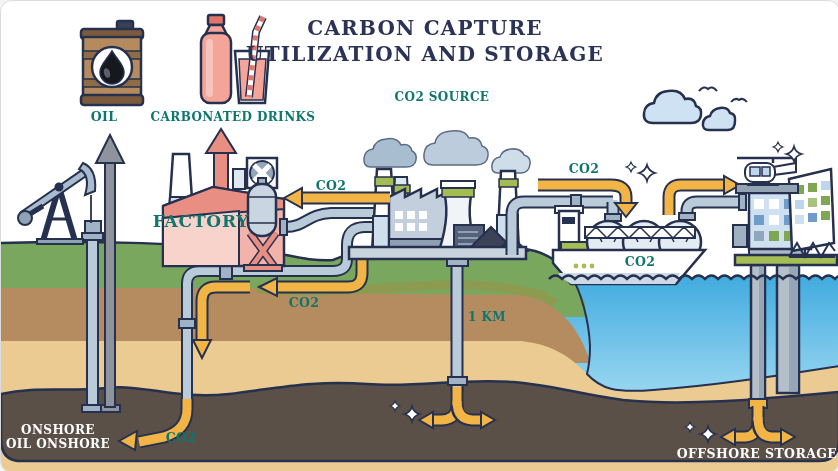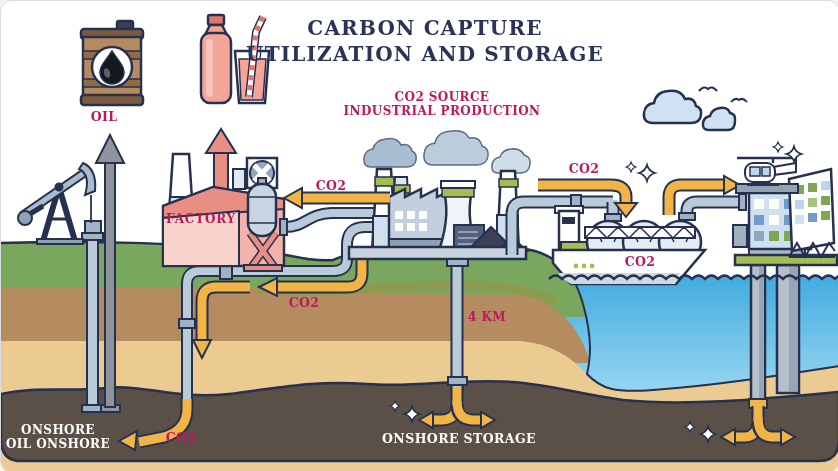--- a/index.html
+++ b/index.html
@@ -4,25 +4,25 @@
 <style>
   html,body{margin:0;padding:0;background:#f4f4f4;}
   .stage{
     position:relative;width:838px;height:471px;margin:0 auto;
     background:#ffffff;border:1px solid #dcdcdc;border-radius:12px;
     overflow:hidden;font-family:"DejaVu Serif", serif;
   }
   .stage svg{position:absolute;left:0;top:0;}
   .lbl{
     position:absolute;transform:translateX(-50%);
-    font-weight:700;font-size:12.5px;color:#be185d;
+    font-weight:700;font-size:12.5px;color:#0f766e;
     letter-spacing:.4px;white-space:nowrap;line-height:1;
   }
   .lbl.xl{font-size:20px;letter-spacing:1.2px;color:#2b3357;}
-  .lbl.md{font-size:12px;letter-spacing:.8px;}
+  .lbl.md{font-size:17px;letter-spacing:.8px;}
   .lbl.sm{font-size:12px;}
   .lbl.white{color:#ffffff;}
 </style>
 </head>
 <body>
 
 <div class="stage">
 <svg width="838" height="471" viewBox="0 0 838 471">
   <defs>
     <linearGradient id="seaGrad" x1="0" y1="0" x2="0" y2="1">
@@ -308,30 +308,30 @@
     <path fill="none" stroke="#26304f" stroke-width="13" d="M389,197 L299,197"></path>
     <path fill="none" stroke="#f2b445" stroke-width="9" d="M389,197 L299,197"></path>
     <polygon points="283,197 301,187 301,207" fill="#f2b445" stroke="#26304f" stroke-width="2"></polygon>
   </g>
 </svg>
 
 <div class="lbl xl" style="left:424px;top:43px">UTILIZATION AND STORAGE</div>
 <div class="lbl xl" style="left:424px;top:17px">CARBON CAPTURE</div>
 
 <div class="lbl" style="left:103px;top:110px">OIL</div>
+<div class="lbl sm" style="left:232px;top:110px">CARBONATED DRINKS</div>
 
 <div class="lbl sm" style="left:441px;top:90px">CO2 SOURCE</div>
-<div class="lbl sm" style="left:441px;top:104px">INDUSTRIAL PRODUCTION</div>
 
 <div class="lbl md" style="left:200px;top:212px">FACTORY</div>
 
 <div class="lbl" style="left:330px;top:179px">CO2</div>
 <div class="lbl" style="left:303px;top:296px">CO2</div>
 <div class="lbl" style="left:583px;top:162px">CO2</div>
 <div class="lbl" style="left:639px;top:255px">CO2</div>
 <div class="lbl" style="left:180px;top:431px">CO2</div>
 
-<div class="lbl sm" style="left:486px;top:310px">4 KM</div>
+<div class="lbl sm" style="left:486px;top:310px">1 KM</div>
 
 <div class="lbl white sm" style="left:57px;top:423px">ONSHORE</div>
 <div class="lbl white sm" style="left:57px;top:437px">OIL ONSHORE</div>
-<div class="lbl white" style="left:458px;top:432px">ONSHORE STORAGE</div>
+<div class="lbl white" style="left:756px;top:447px">OFFSHORE STORAGE</div>
 </div>
 
 </body></html>

